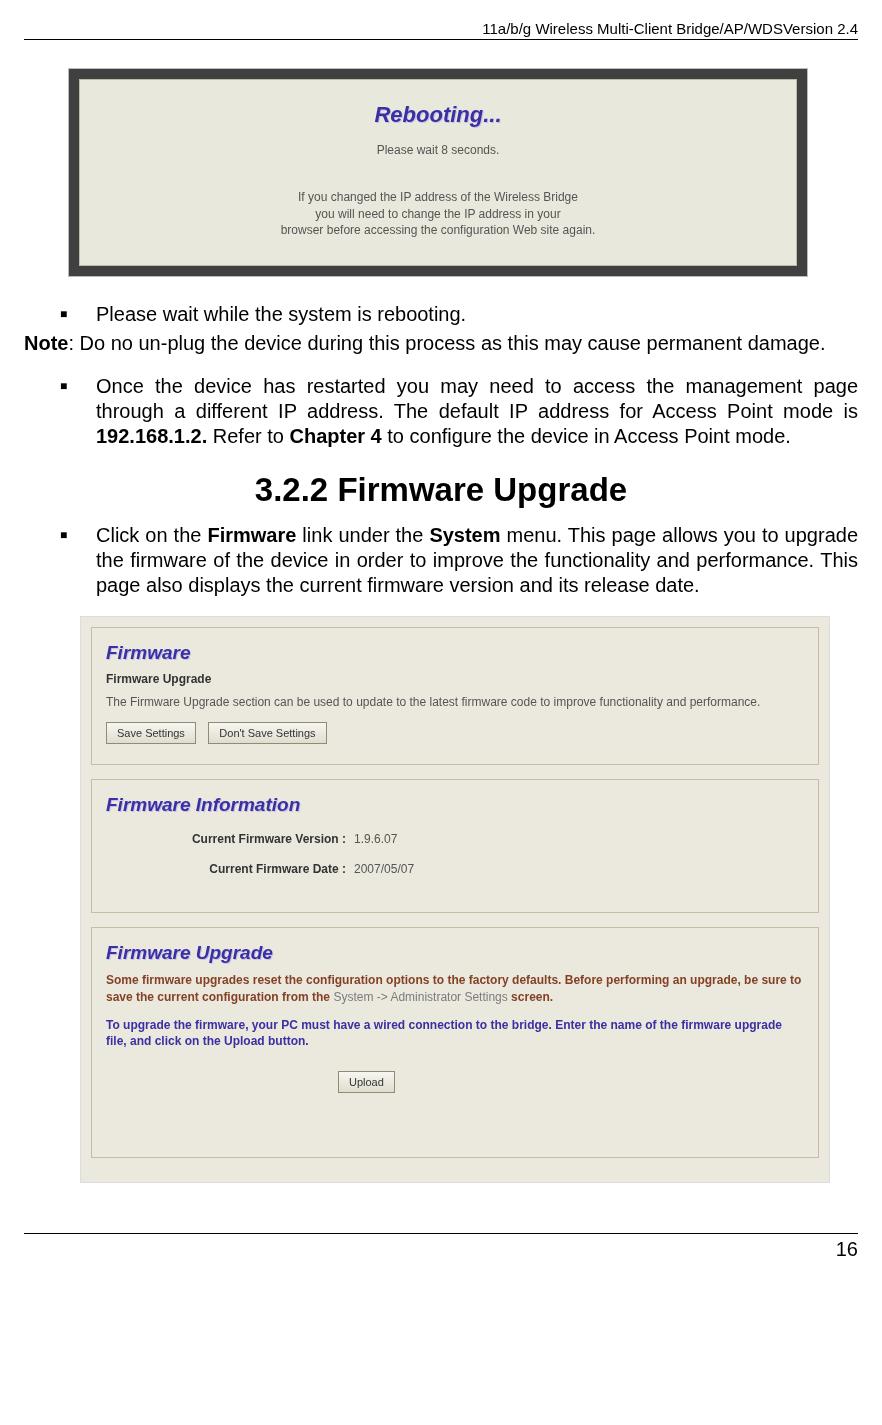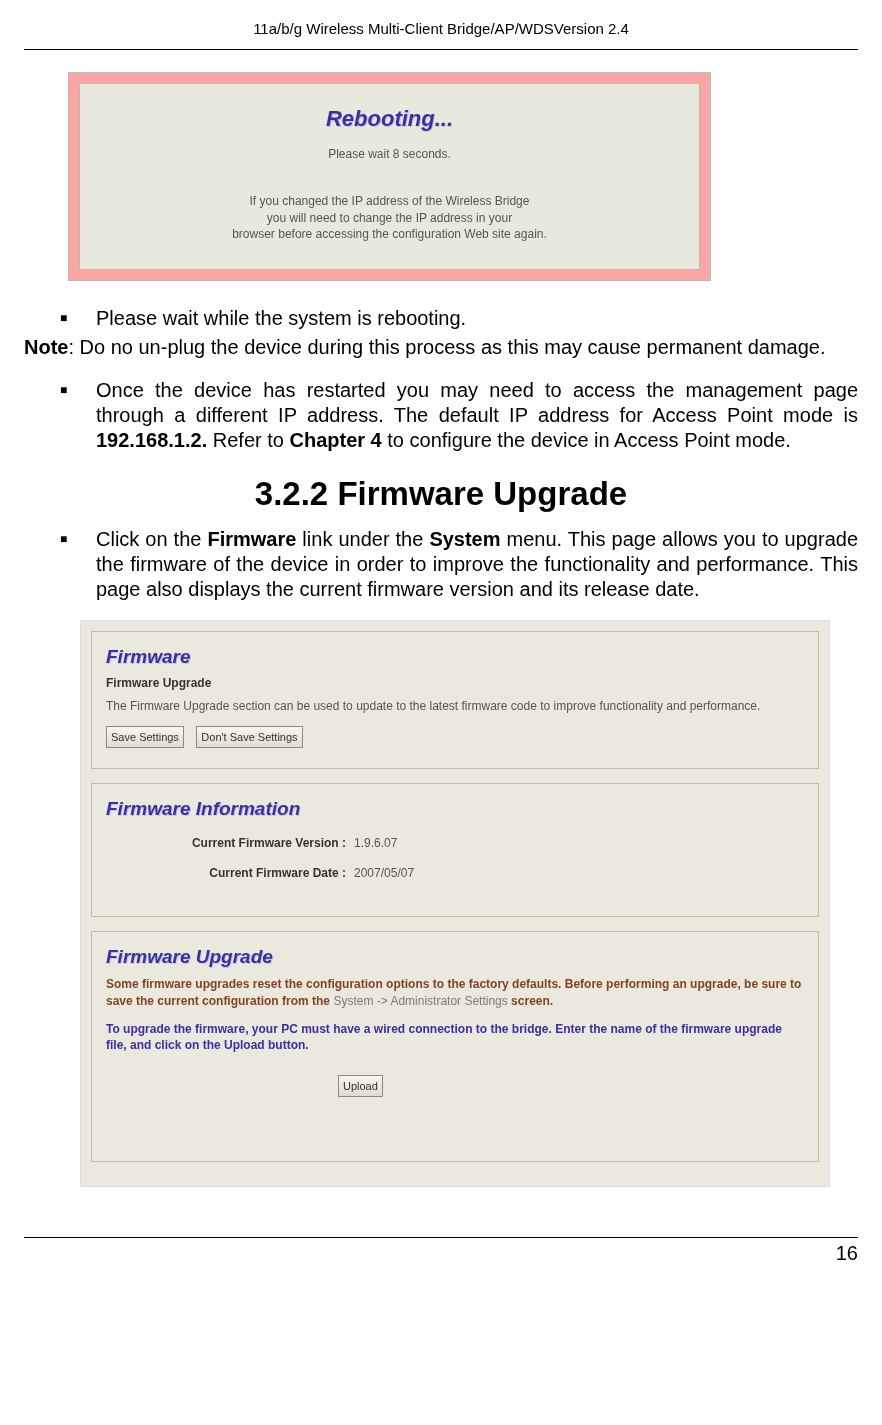--- a/index.html
+++ b/index.html
@@ -8,31 +8,31 @@
     padding: 0;
     width: 882px;
     background: #fff;
     color: #000;
   }
   .page {
     padding: 20px 24px 10px 24px;
   }
   .header-row {
     display: flex;
-    justify-content: center;
+    justify-content: flex-end;
     font-size: 15px;
     border-bottom: 1px solid #000;
-    padding-bottom: 12px;
-    margin-bottom: 22px;
+    padding-bottom: 2px;
+    margin-bottom: 28px;
   }
   
   .rebooting-panel {
-    width: 643px;
+    width: 740px;
     margin: 0 0 25px 44px;
-    background: #fca5a5;
+    background: #404040;
     border: 1px solid #bbb;
     padding: 10px;
     box-sizing: border-box;
   }
   .rebooting-inner {
     border: 1px solid #bdbaa5;
     background: #e9e8dc;
     padding: 16px 12px 26px 12px;
     text-align: center;
   }
@@ -120,21 +120,21 @@
     line-height: 1.35;
     margin-bottom: 12px;
   }
   .btn {
     display: inline-block;
     font-family: Verdana, Tahoma, sans-serif;
     font-size: 11px;
     color: #333;
     background: linear-gradient(#f7f6f0, #e0ddcf);
     border: 1px solid #8f8b76;
-    padding: 4px 4px;
+    padding: 4px 10px;
     margin-right: 8px;
     cursor: pointer;
   }
   .info-row {
     display: flex;
     font-family: Verdana, Tahoma, sans-serif;
     font-size: 12px;
     margin: 16px 0;
   }
   .info-label {

